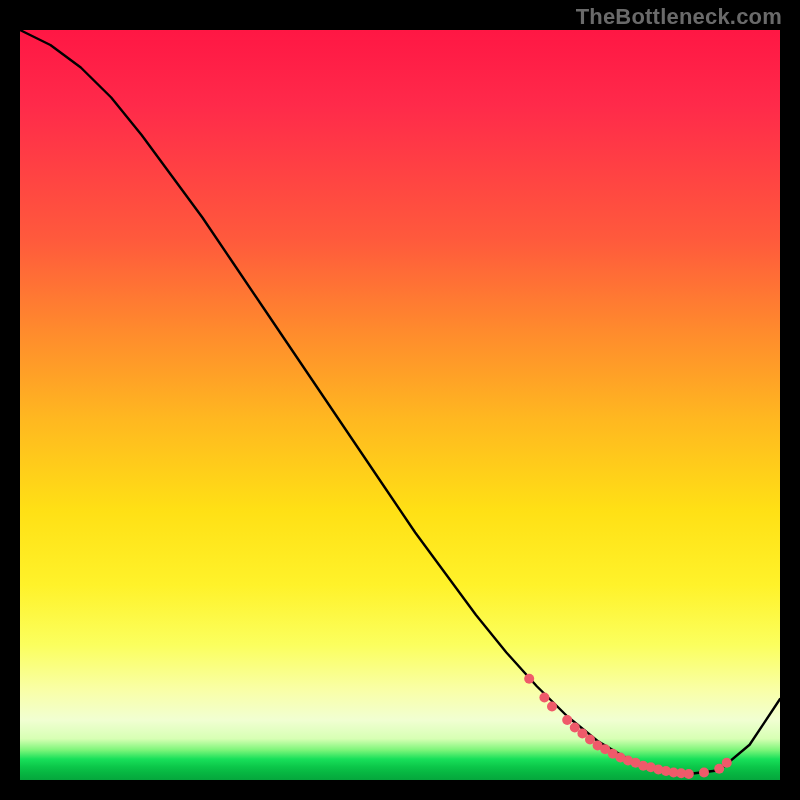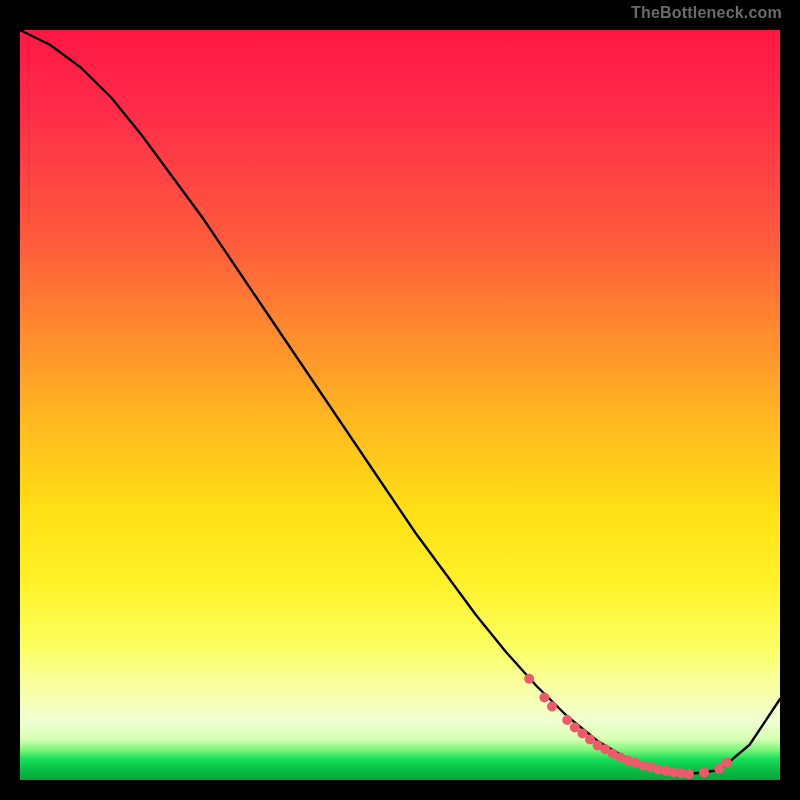--- a/index.html
+++ b/index.html
@@ -15,21 +15,21 @@
     position: relative;
     width: 800px;
     height: 800px;
     background: #000;
   }
   .watermark {
     position: absolute;
     top: 4px;
     right: 18px;
     color: #6a6a6a;
-    font-size: 16px;
+    font-size: 22px;
     font-weight: 600;
     letter-spacing: 0.2px;
     white-space: nowrap;
   }
   .plot {
     position: absolute;
     left: 20px;
     top: 30px;
     width: 760px;
     height: 750px;

